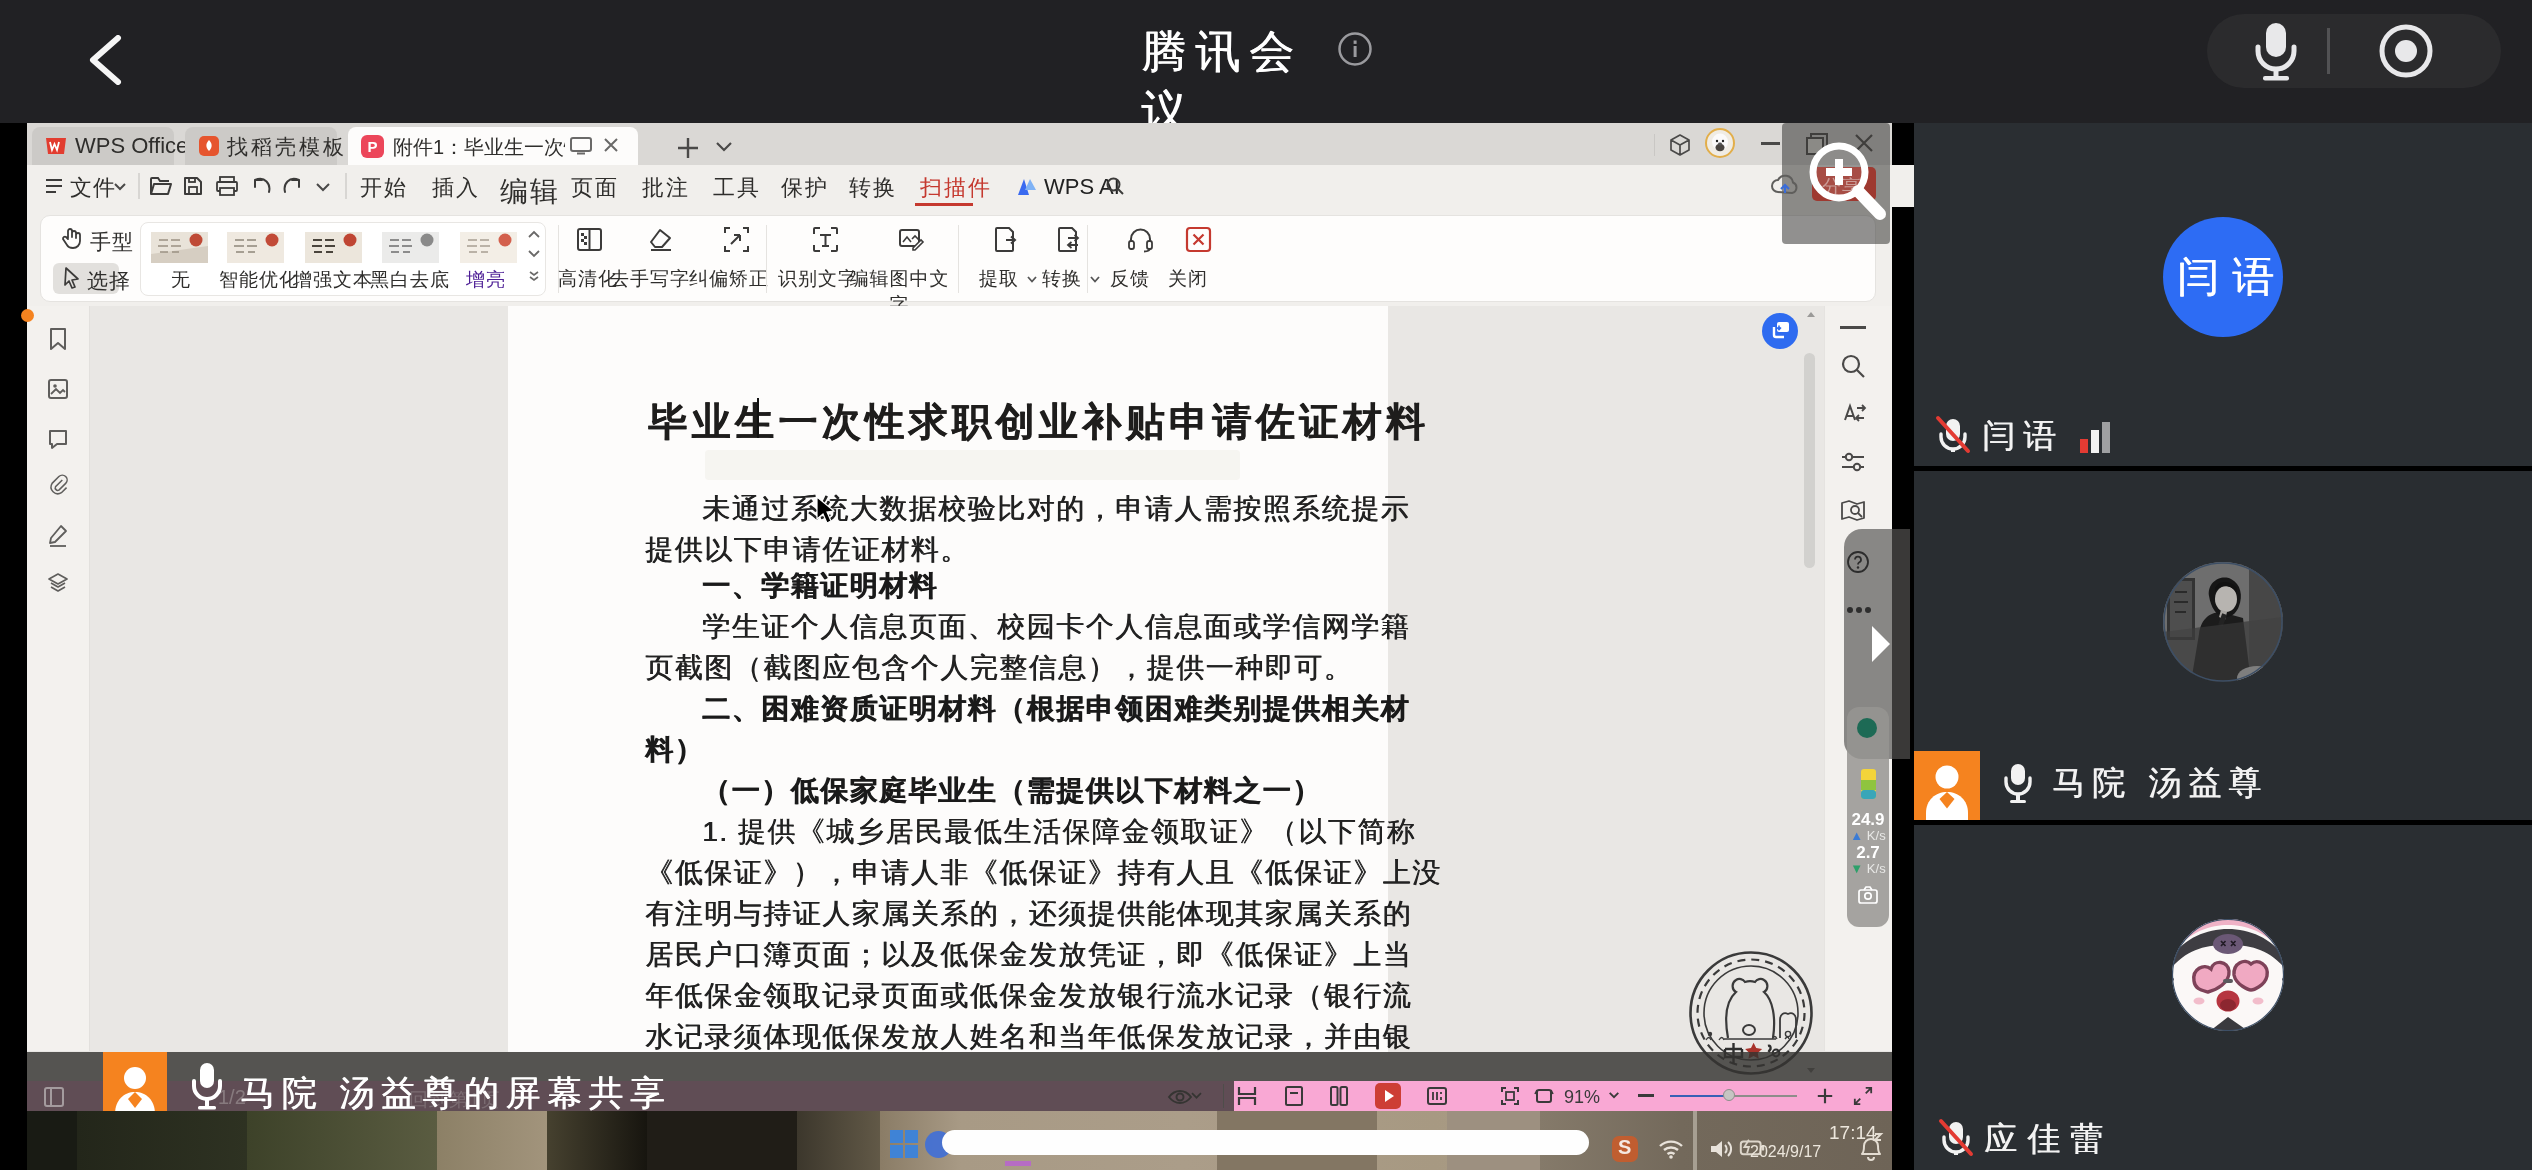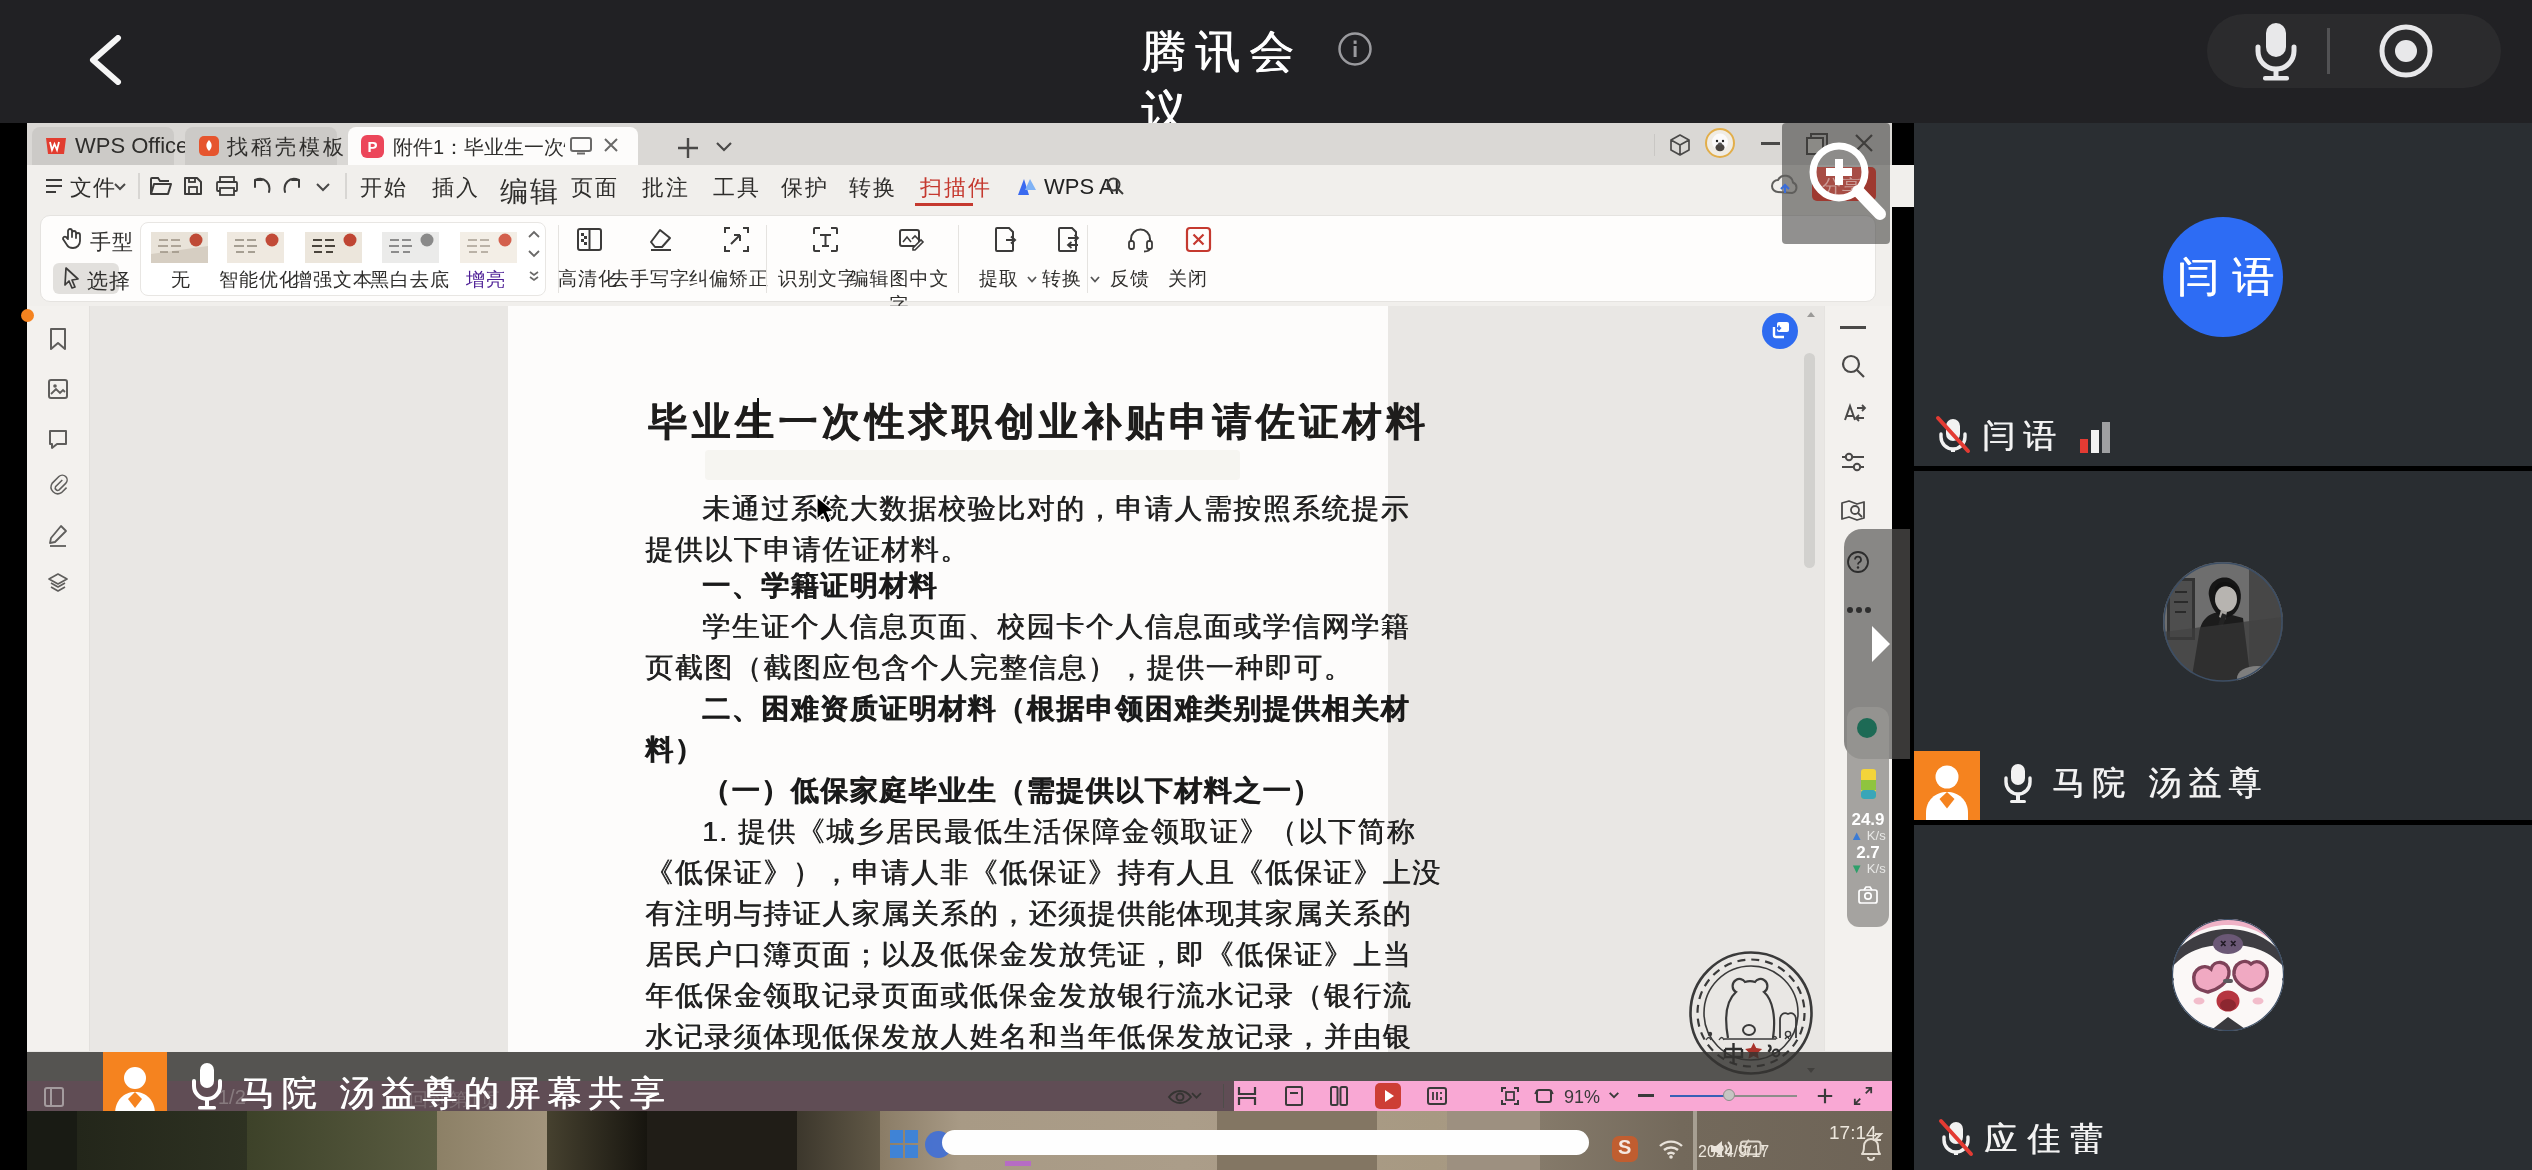--- a/index.html
+++ b/index.html
@@ -453,21 +453,21 @@
 <svg class="abs" style="left:1709px;top:1138px" width="24" height="22" viewBox="0 0 24 22">
     <path d="M2 8 v6 h5 l6 5 V3 L7 8 Z" fill="#e8e2da"></path>
     <path d="M16 7 a5.5 5.5 0 0 1 0 8 M19 4 a9.5 9.5 0 0 1 0 14" stroke="#e8e2da" stroke-width="2" fill="none"></path>
   </svg>
 <svg class="abs" style="left:1739px;top:1136px" width="27" height="22" viewBox="0 0 30 24">
     <rect x="2" y="6" width="22" height="14" rx="3" stroke="#ddd6cb" stroke-width="2.2" fill="none"></rect>
     <rect x="25" y="10" width="3" height="6" rx="1" fill="#ddd6cb"></rect>
     <path d="M11 4 L6 12 h5 l-2 7" stroke="#ddd6cb" stroke-width="2" fill="none"></path>
   </svg>
 <div class="abs" style="left:1805px;top:1122px;font-size:19px;color:#ece6dc;margin-left:24px;">17:14</div>
-<div class="abs" style="left:1698px;top:1143px;font-size:16px;color:#ece6dc;">2024/9/17</div>
+<div class="abs" style="left:1750px;top:1143px;font-size:16px;color:#ece6dc;">2024/9/17</div>
 <svg class="abs" style="left:1856px;top:1130px" width="30" height="32" viewBox="0 0 30 32">
     <path d="M6 24 c2-2 2-5 2-8 a7 7 0 0 1 14 0 c0 3 0 6 2 8 z" stroke="#e4ddd2" stroke-width="2" fill="none" stroke-linejoin="round"></path>
     <path d="M12 27 a3 3 0 0 0 6 0" stroke="#e4ddd2" stroke-width="2" fill="none"></path>
     <path d="M19 4 h6 l-6 6 h6" stroke="#e4ddd2" stroke-width="2" fill="none"></path>
   </svg>
 
 <div class="abs" style="left:942px;top:1130px;width:647px;height:25px;background:#fefefe;border-radius:13px;"></div>
 
 <div class="abs" style="left:1654px;top:134px;width:1px;height:22px;background:#c9c7c4;"></div>
 <svg class="abs" style="left:1668px;top:133px" width="24" height="24" viewBox="0 0 24 24">

